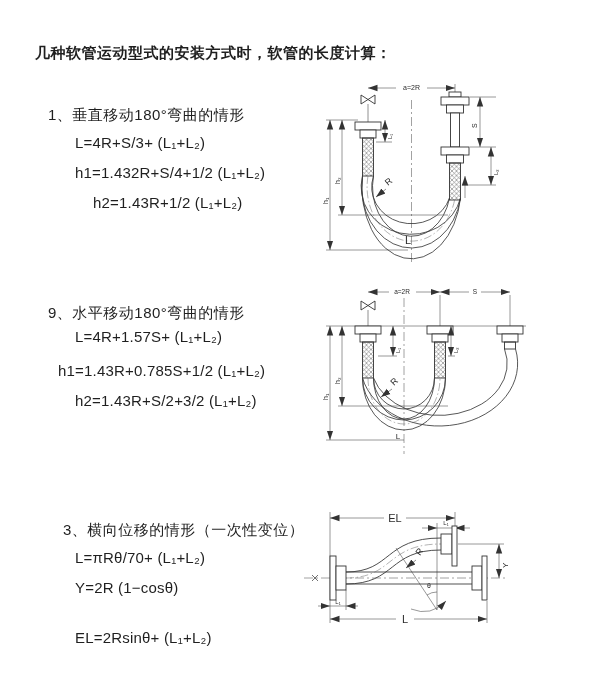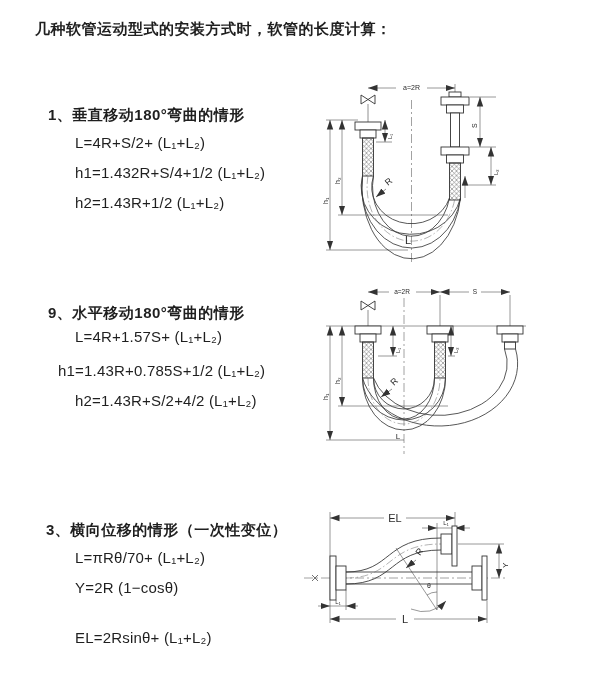--- a/index.html
+++ b/index.html
@@ -2,47 +2,47 @@
 <html><head>
 <meta charset="utf-8">
 <style>
   html,body{margin:0;padding:0;}
   body{
     width:600px;height:675px;position:relative;background:#ffffff;
     font-family:"Liberation Sans","DejaVu Sans",sans-serif;color:#1f1f1f;
     overflow:hidden;
   }
   .abs{position:absolute;white-space:nowrap;}
-  .title{font-size:15px;font-weight:700;letter-spacing:.5px;}
-  .heading{font-size:15px;font-weight:700;letter-spacing:.5px;}
+  .title{font-size:15px;font-weight:700;letter-spacing:.5px;margin-top:24px;}
+  .heading{font-size:15px;font-weight:400;letter-spacing:.5px;}
   .formula{font-size:15px;font-weight:400;letter-spacing:.2px;}
   svg.diag{position:absolute;}
   svg text{font-family:"Liberation Sans","DejaVu Sans",sans-serif;fill:#2b2b2b;}
 </style>
 </head>
 <body>
 
 <div class="title abs" style="left:35px;top:20px">几种软管运动型式的安装方式时，软管的长度计算：</div>
 
 <div>
   <div class="heading abs" style="left:48px;top:106px">1、垂直移动180°弯曲的情形</div>
-  <div class="formula abs" style="left:75px;top:134px">L=4R+S/2+ (L₁+L₂)</div>
+  <div class="formula abs" style="left:75px;top:134px">L=4R+S/3+ (L₁+L₂)</div>
   <div class="formula abs" style="left:75px;top:164px">h1=1.432R+S/4+1/2 (L₁+L₂)</div>
-  <div class="formula abs" style="left:75px;top:194px">h2=1.43R+1/2 (L₁+L₂)</div>
+  <div class="formula abs" style="left:93px;top:194px">h2=1.43R+1/2 (L₁+L₂)</div>
 </div>
 
 <div>
   <div class="heading abs" style="left:48px;top:304px">9、水平移动180°弯曲的情形</div>
   <div class="formula abs" style="left:75px;top:328px">L=4R+1.57S+ (L₁+L₂)</div>
   <div class="formula abs" style="left:58px;top:362px">h1=1.43R+0.785S+1/2 (L₁+L₂)</div>
-  <div class="formula abs" style="left:75px;top:392px">h2=1.43R+S/2+4/2 (L₁+L₂)</div>
+  <div class="formula abs" style="left:75px;top:392px">h2=1.43R+S/2+3/2 (L₁+L₂)</div>
 </div>
 
 <div>
-  <div class="heading abs" style="left:46px;top:521px">3、横向位移的情形（一次性变位）</div>
+  <div class="heading abs" style="left:63px;top:521px">3、横向位移的情形（一次性变位）</div>
   <div class="formula abs" style="left:75px;top:549px">L=πRθ/70+ (L₁+L₂)</div>
   <div class="formula abs" style="left:75px;top:579px">Y=2R (1−cosθ)</div>
   <div class="formula abs" style="left:75px;top:629px">EL=2Rsinθ+ (L₁+L₂)</div>
 </div>
 
 <svg class="diag" style="left:308px;top:72px" width="292" height="195" viewBox="0 0 292 195">
   <defs>
     <marker id="ar1" viewBox="0 0 10 10" refX="9.5" refY="5" markerWidth="10" markerHeight="10" orient="auto-start-reverse" markerUnits="userSpaceOnUse">
       <path d="M0,1.8 L9.5,5 L0,8.2 Z" fill="#333"></path>
     </marker>

